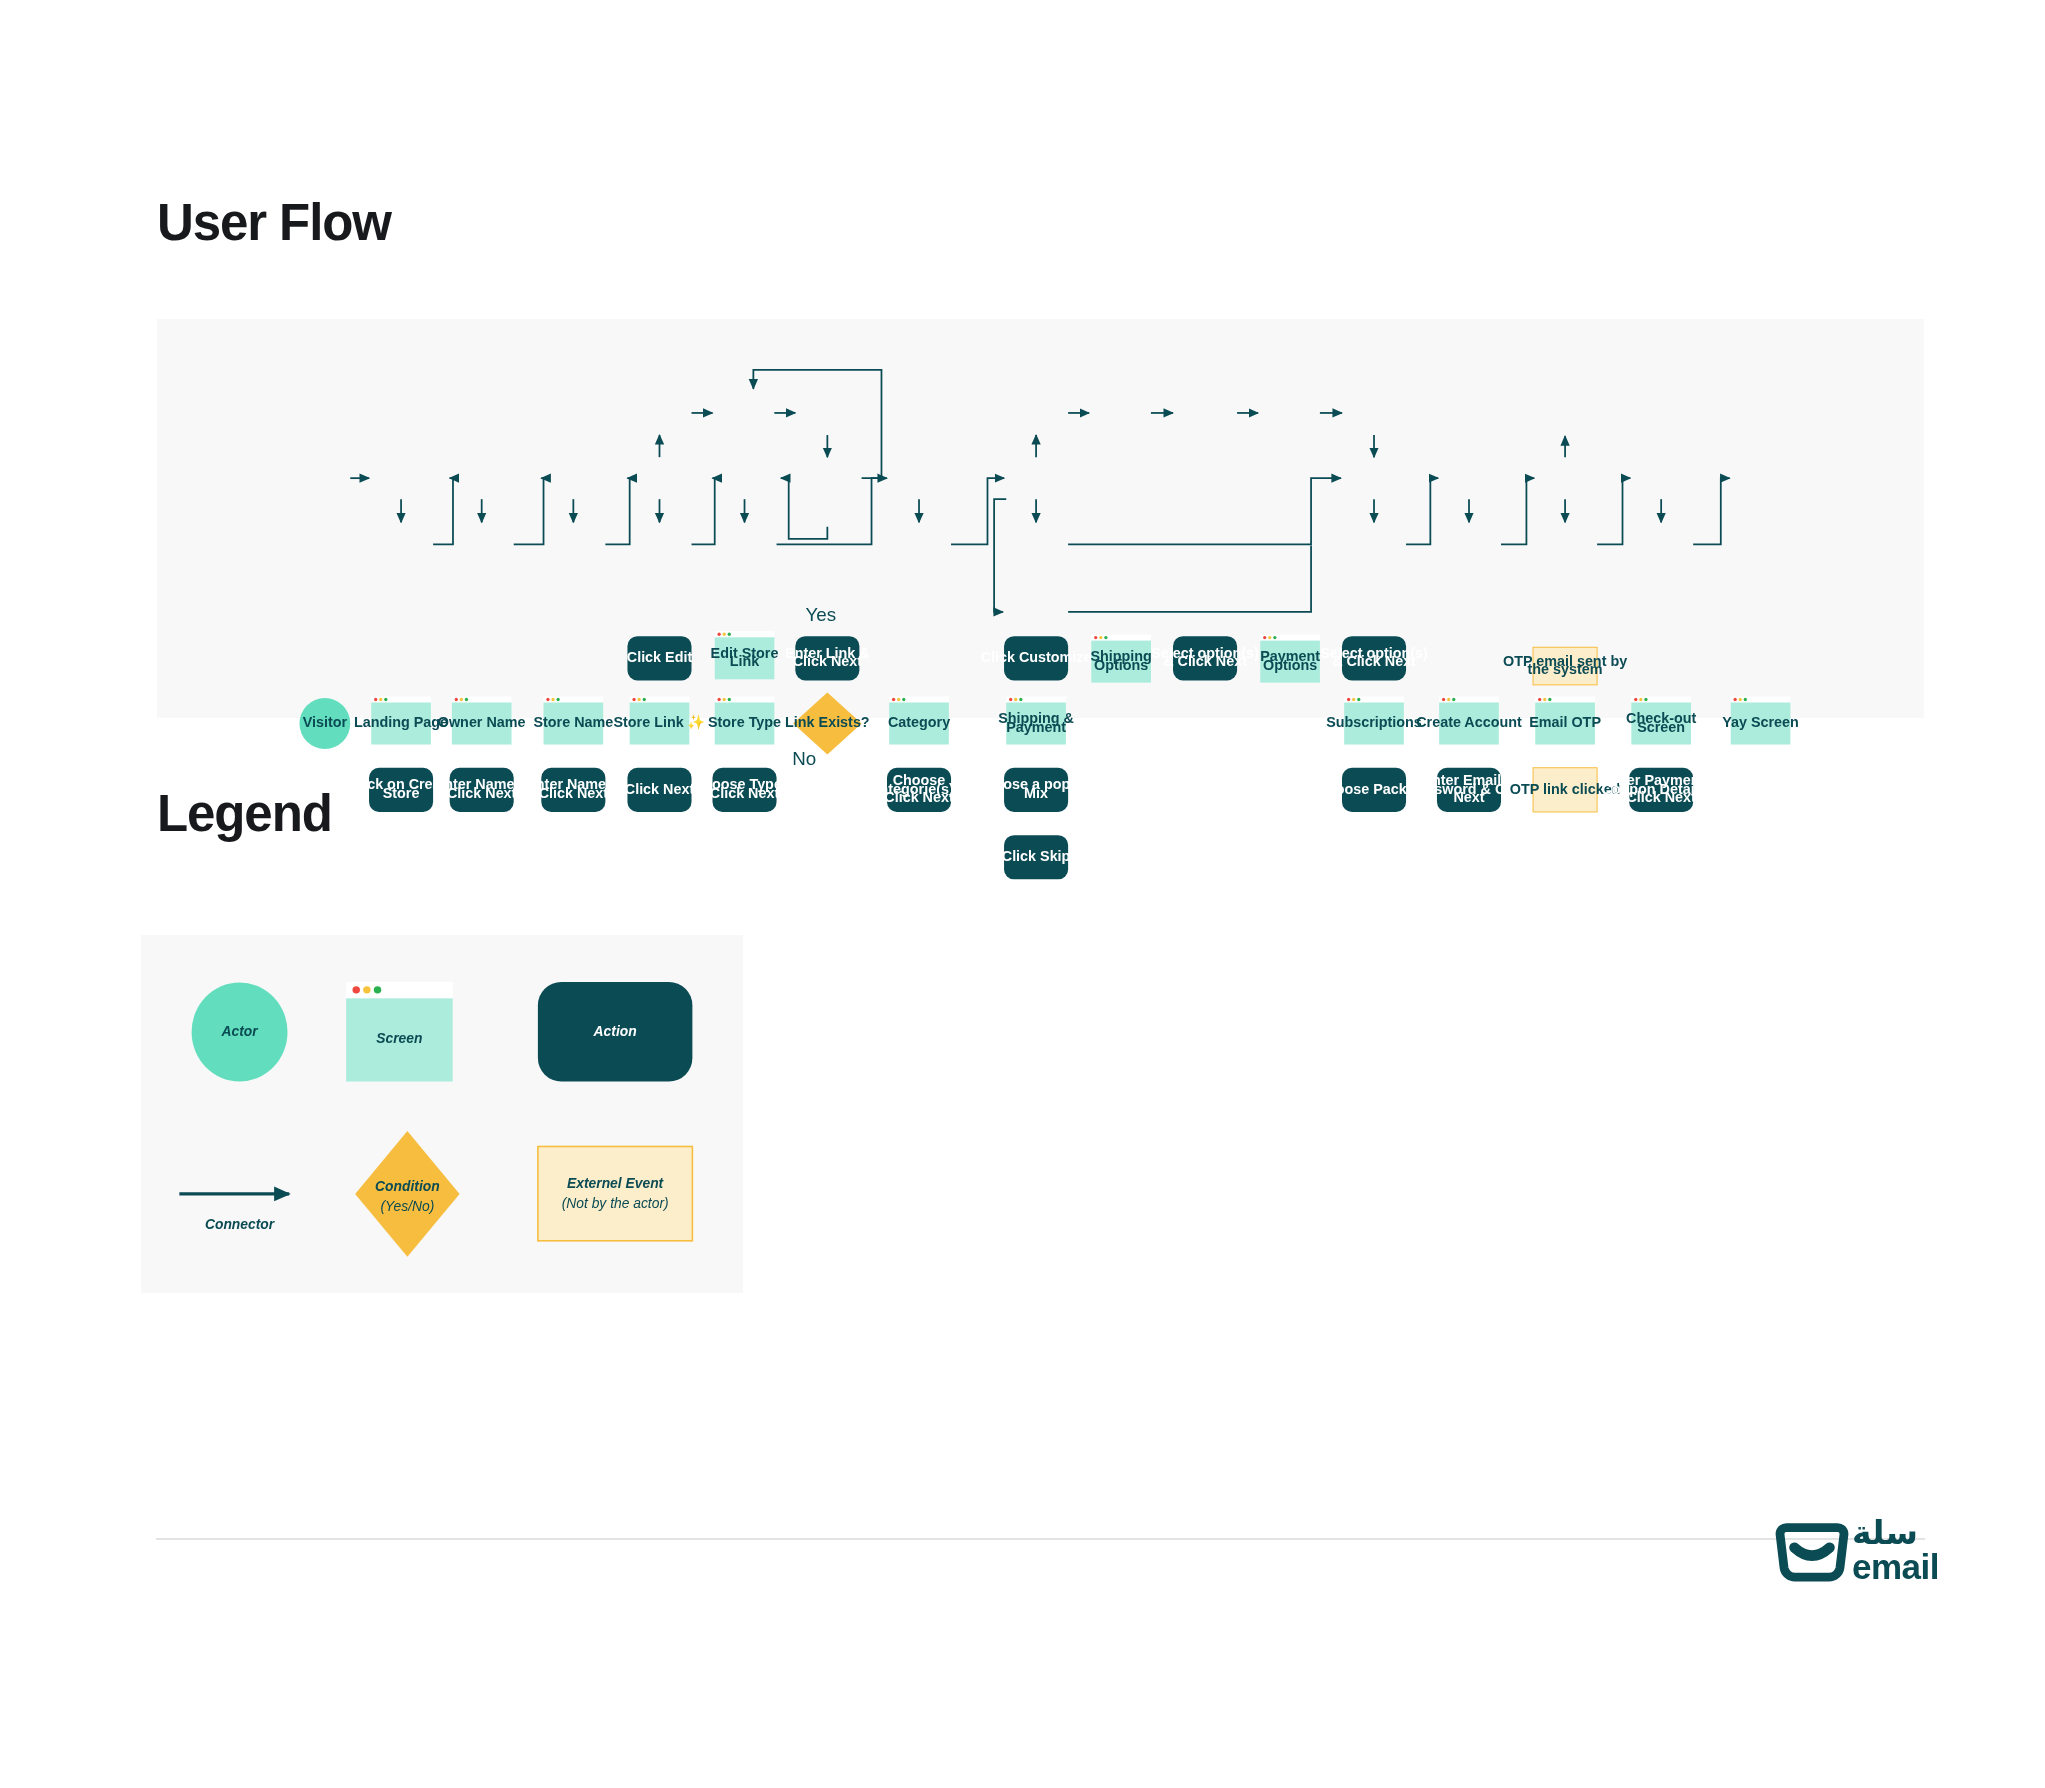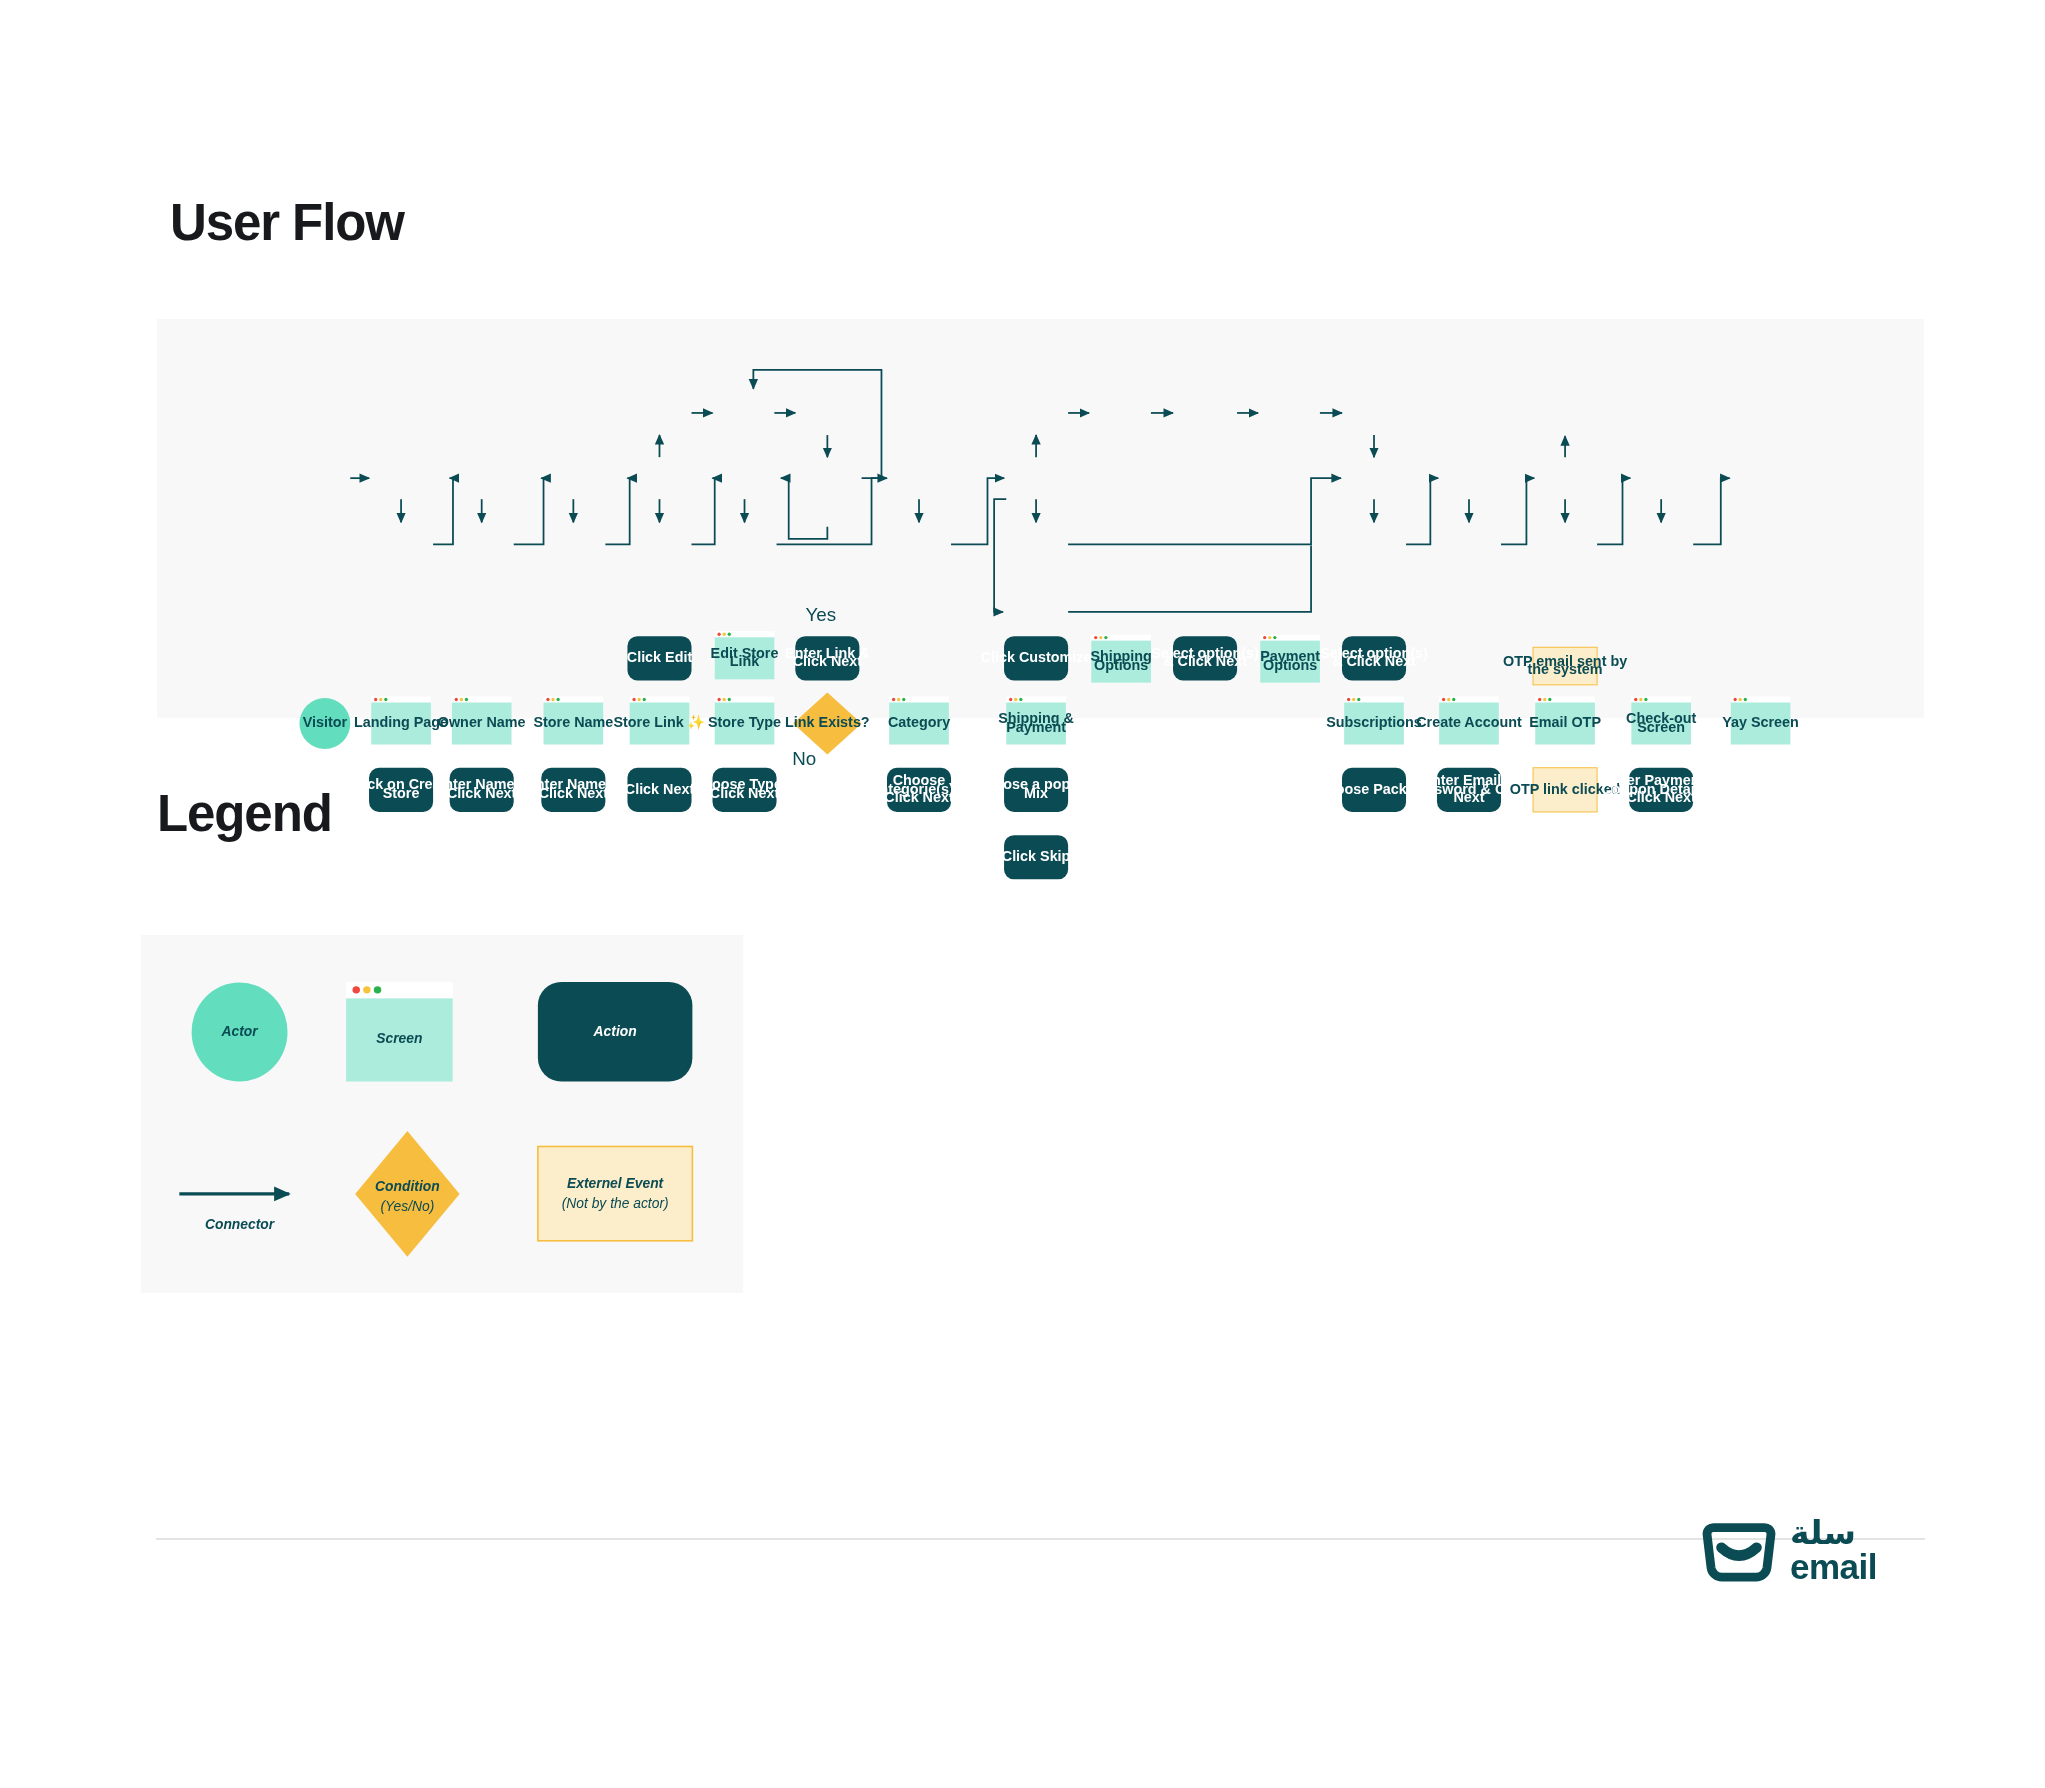--- a/index.html
+++ b/index.html
@@ -15,21 +15,21 @@
   
   .page-heading{
     position:absolute;
     font-size:51px;
     font-weight:bold;
     letter-spacing:-1.1px;
     color:#17191c;
     line-height:1;
     white-space:nowrap;
   }
-  #userflow-heading{left:170px;top:197px;}
+  #userflow-heading{left:157px;top:197px;}
   #legend-heading{left:157px;top:788px;}
 
   
   .panel{
     position:absolute;
     background:#f8f8f8;
   }
   #flow-panel{left:157px;top:319px;width:1767px;height:399px;}
   #legend-panel{left:141px;top:935px;width:602px;height:358px;font-style:italic;}
 
@@ -75,22 +75,22 @@
     text-anchor:middle;
     dominant-baseline:middle;
   }
 
   
   #footer-divider{
     position:absolute;left:156px;top:1538px;width:1769px;height:1.6px;
     background:#e3e3e3;
   }
   #brand-logo{
-    position:absolute;left:1699px;top:1510px;
-    display:flex;align-items:center;gap:11px;
+    position:absolute;left:1772px;top:1510px;
+    display:flex;align-items:center;gap:0;
   }
   #brand-wordmark{
     display:flex;flex-direction:column;justify-content:center;
     line-height:1.0;
   }
   .wm-ar{font-size:33px;font-weight:bold;color:#0b4b54;letter-spacing:-0.5px;}
   .wm-en{font-size:35px;font-weight:bold;color:#0b4b54;letter-spacing:-0.5px;}
 </style>
 </head>
 <body>

